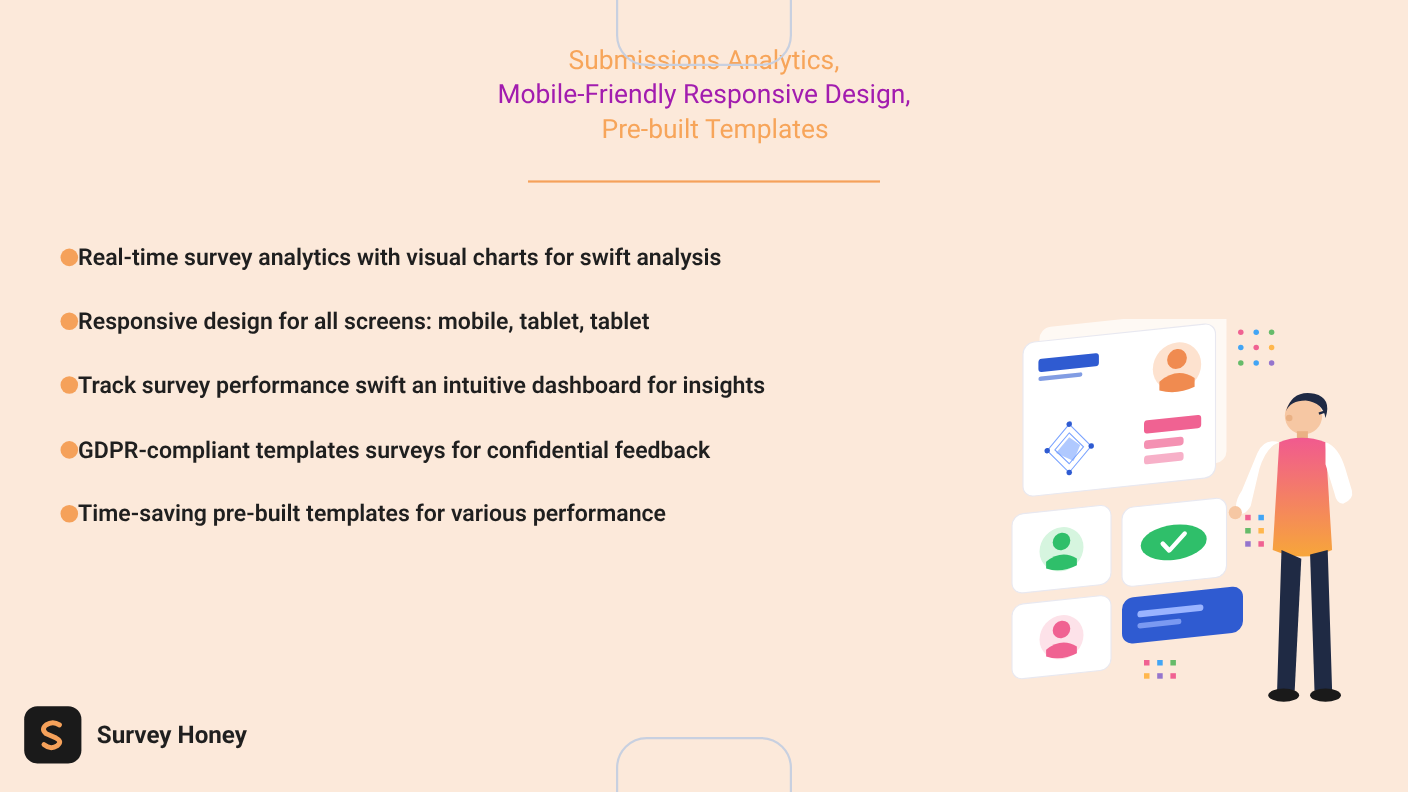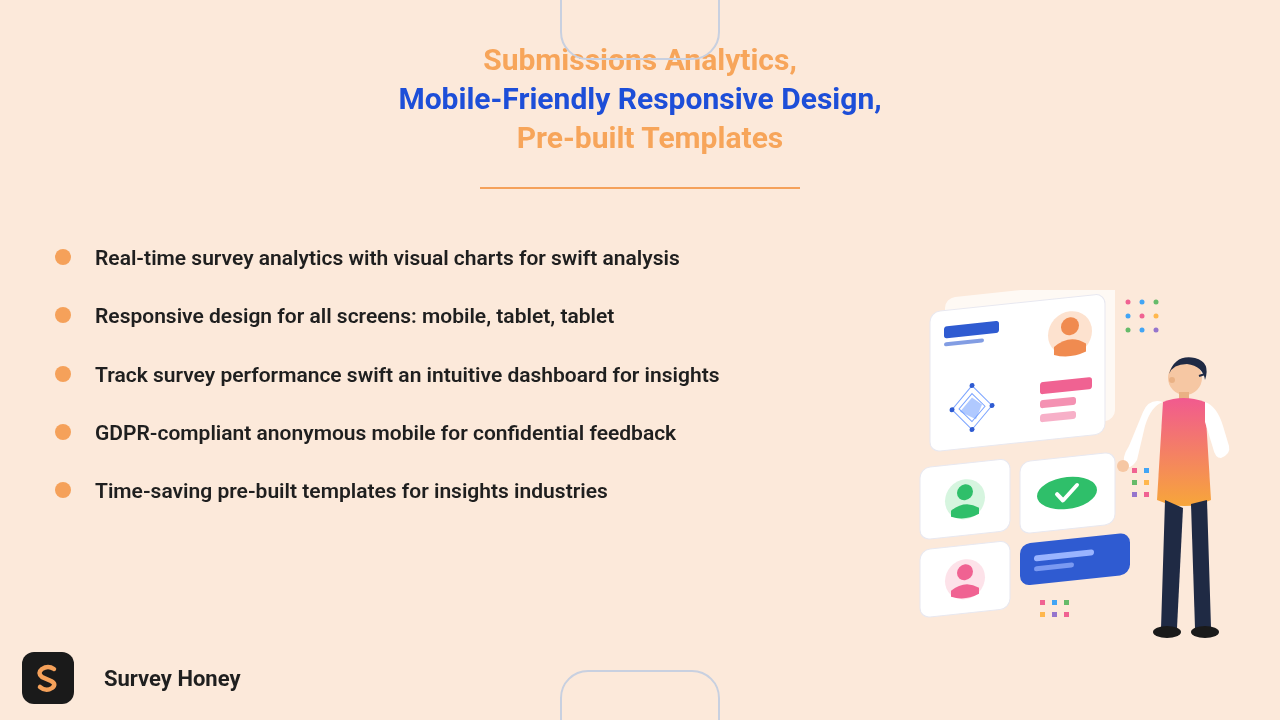--- a/index.html
+++ b/index.html
@@ -35,44 +35,44 @@
     border-radius: 28px;
     background: transparent;
   }
 
   .header {
     text-align: center;
     padding-top: 40px;
     width: 100%;
   }
   .header h1 {
-    font-size: 30px;
-    font-weight: 700;
+    font-size: 24px;
+    font-weight: 400;
     line-height: 1.3;
   }
   .header .line1 { color: #f7a55a; }
-  .header .line2 { color: #1d4ed8; text-align: center; }
+  .header .line2 { color: #a21caf; text-align: center; }
   .header .line3 { color: #f7a55a; margin-left: 20px; }
 
   .divider {
     width: 320px;
     height: 2px;
     background: #f5a15a;
     margin: 30px auto 0;
   }
 
   .features {
     margin-top: 55px;
     margin-left: 55px;
     width: 730px;
   }
   .feature-item {
     display: flex;
     align-items: flex-start;
-    gap: 24px;
+    gap: 0;
     margin-bottom: 30px;
   }
   .bullet {
     width: 16px;
     height: 16px;
     border-radius: 50%;
     background: #f5a15a;
     flex: 0 0 16px;
     margin-top: 5px;
   }
@@ -89,24 +89,24 @@
     right: 15px;
     top: 290px;
     width: 355px;
     height: 370px;
   }
 
   
   .brand {
     position: absolute;
     left: 22px;
-    bottom: 16px;
+    bottom: 26px;
     display: flex;
     align-items: center;
-    gap: 30px;
+    gap: 14px;
   }
   .brand-logo {
     width: 52px;
     height: 52px;
     border-radius: 12px;
     background: #1a1a1a;
     display: flex;
     align-items: center;
     justify-content: center;
   }
@@ -140,25 +140,25 @@
   <div class="feature-item">
     <div class="bullet"></div>
     <div class="feature-text">Responsive design for all screens: mobile, tablet, tablet</div>
   </div>
   <div class="feature-item">
     <div class="bullet"></div>
     <div class="feature-text">Track survey performance swift an intuitive dashboard for insights</div>
   </div>
   <div class="feature-item">
     <div class="bullet"></div>
-    <div class="feature-text">GDPR-compliant anonymous mobile for confidential feedback</div>
-  </div>
-  <div class="feature-item">
-    <div class="bullet"></div>
-    <div class="feature-text">Time-saving pre-built templates for insights industries</div>
+    <div class="feature-text">GDPR-compliant templates surveys for confidential feedback</div>
+  </div>
+  <div class="feature-item">
+    <div class="bullet"></div>
+    <div class="feature-text">Time-saving pre-built templates for various performance</div>
   </div>
 </div>
 
 <div class="illustration">
   <svg viewBox="0 0 355 370" width="355" height="370">
 
     <g>
       <circle cx="218" cy="12" r="2.5" fill="#f06292"></circle>
       <circle cx="232" cy="12" r="2.5" fill="#42a5f5"></circle>
       <circle cx="246" cy="12" r="2.5" fill="#66bb6a"></circle>

